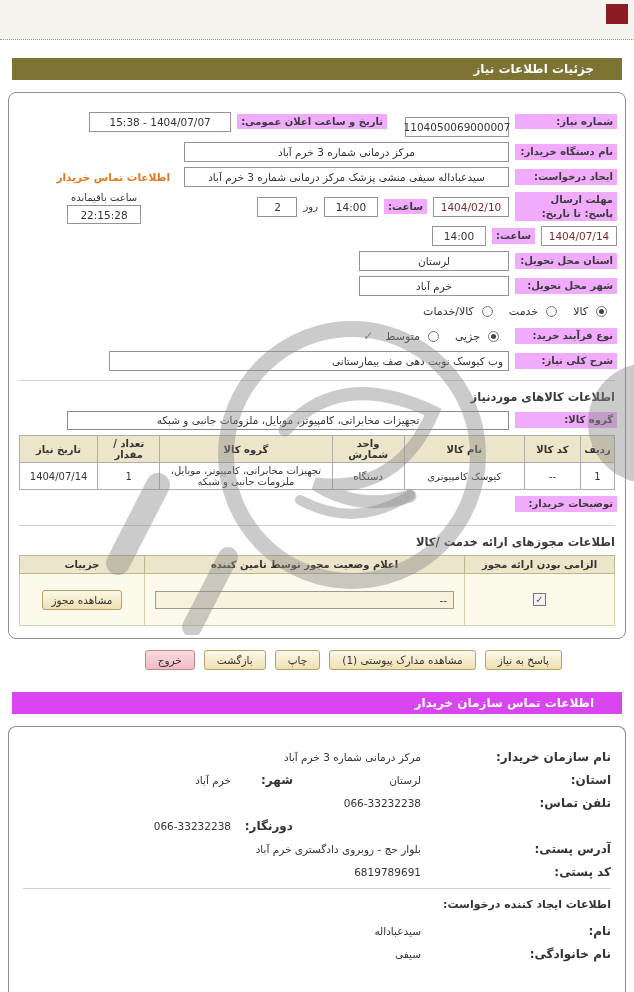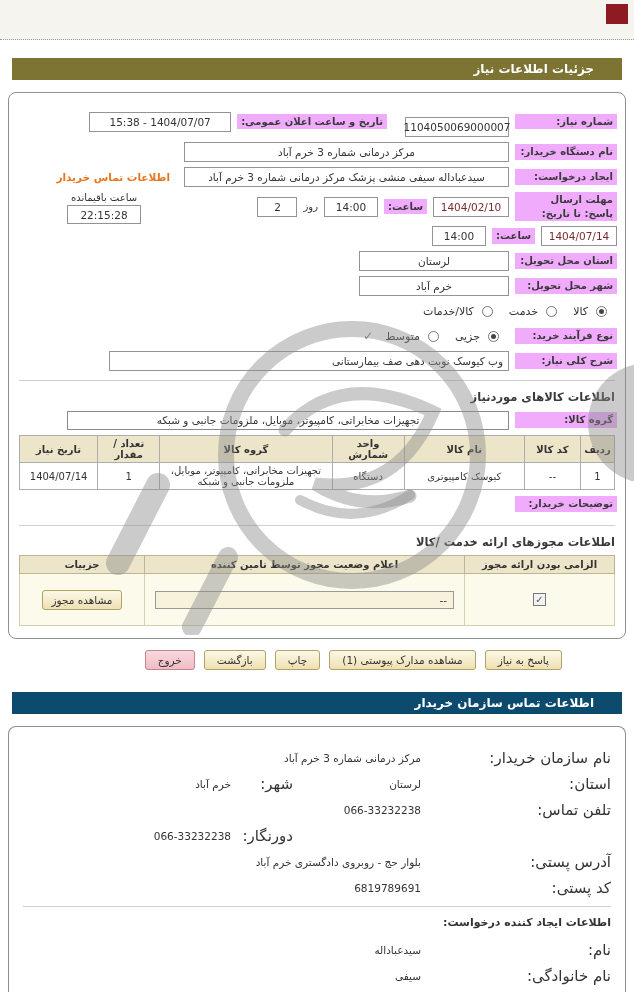--- a/index.html
+++ b/index.html
@@ -10,21 +10,21 @@
     font-size:11px; color:#333;
     direction:rtl; background:#fff;
     position:relative; overflow-x:hidden;
   }
   
   .topstrip { height:40px; background:#f6f4ee; border-bottom:1px dotted #9a9a9a; position:relative; }
   .corner-box { position:absolute; right:6px; top:4px; width:22px; height:20px; background:#8E1B21; }
 
   
   .bar { margin:18px 12px 12px; background:#7D7433; color:#fff; font-weight:bold; font-size:12px; padding:3px 28px; line-height:16px; }
-  .bar.gold { background:#0c4a6e; margin-top:22px; }
+  .bar.gold { background:#d946ef; margin-top:22px; }
 
   
   .panel { margin:0 8px; border:1px solid #8f8f8f; border-radius:8px; padding:8px 8px 10px; background:#fff; }
   .panel.contact { border-radius:8px 8px 0 0; border-bottom:none; padding:14px 12px 24px; }
 
   
   .frow { display:flex; align-items:center; margin:5px 0; min-height:20px; gap:6px; }
   .frow.top { align-items:flex-start; }
   .lbl { font-weight:bold; background:#f0abfc; padding:1px 4px; font-size:10px; line-height:1.35; color:#3a3a3a; }
   .lbl.w { width:102px; flex:none; text-align:right; }
@@ -66,21 +66,21 @@
   .lic td { border:1px solid #d5cfae; padding:8px 10px; text-align:center; height:52px; }
   .statusbox { border:1px solid #9a9a9a; background:#F6F2DC; height:18px; display:flex; align-items:center; padding:0 6px; font-size:10.5px; }
   .cb { width:13px; height:13px; border:1px solid #777; background:#f2f2f2; display:inline-flex; align-items:center; justify-content:center; font-size:10px; color:#555; cursor:pointer; }
 
   .actions { display:flex; gap:9px; margin:11px 14px 0; padding-right:58px; }
   .btn { background:linear-gradient(#FCF8E8,#EFE0B2); border:1px solid #B1A267; border-radius:3px; padding:2px 12px; font-size:10.5px; color:#333; cursor:pointer; font-family:inherit; line-height:14px; }
   .btn.small { padding:2px 9px; }
   .btn.exit { background:linear-gradient(#F8D9DE,#F0BCC4); border-color:#C2848E; }
 
   .crow { display:flex; align-items:center; margin:8px 2px; min-height:15px; }
-  .clabel { width:190px; flex:none; font-weight:normal; font-size:15px; }
+  .clabel { width:190px; flex:none; font-weight:bold; font-size:12px; }
   .clabel.small { width:62px; }
   .cval-mid { width:128px; flex:none; font-size:10.5px; }
   .cvalue { font-size:10.5px; }
   .spacer { width:318px; flex:none; }
   .sub-title { font-weight:bold; font-size:11px; margin:6px 2px 12px; }
 
   .watermark { position:absolute; top:295px; right:0; width:634px; height:340px; pointer-events:none; z-index:30; }
 </style>
 </head>
 <body>

